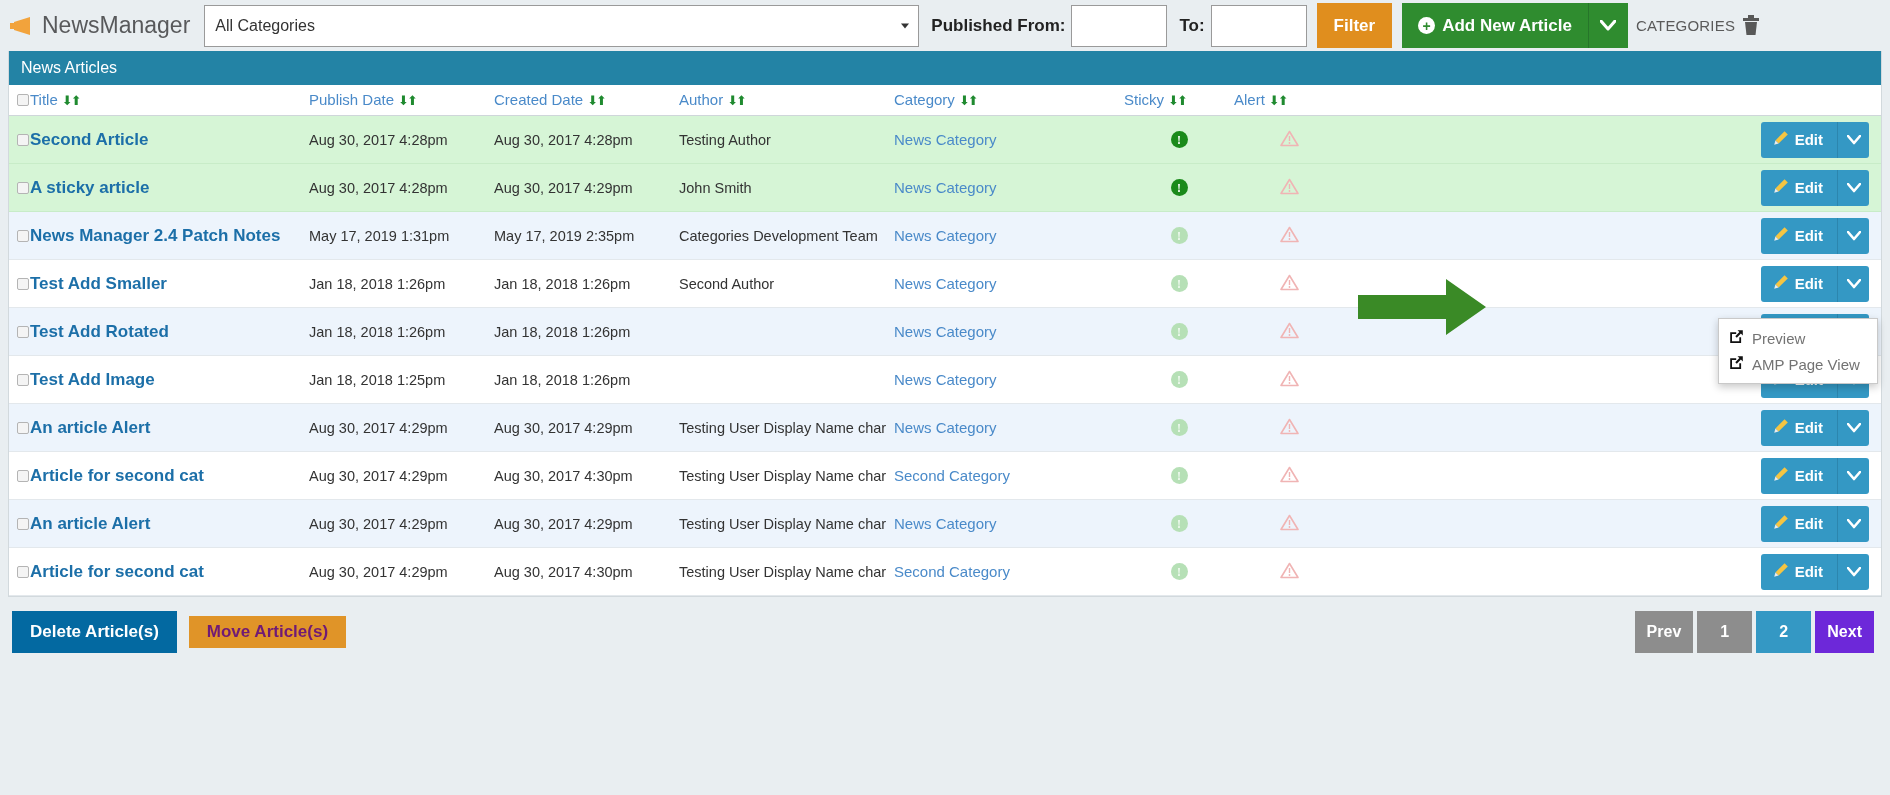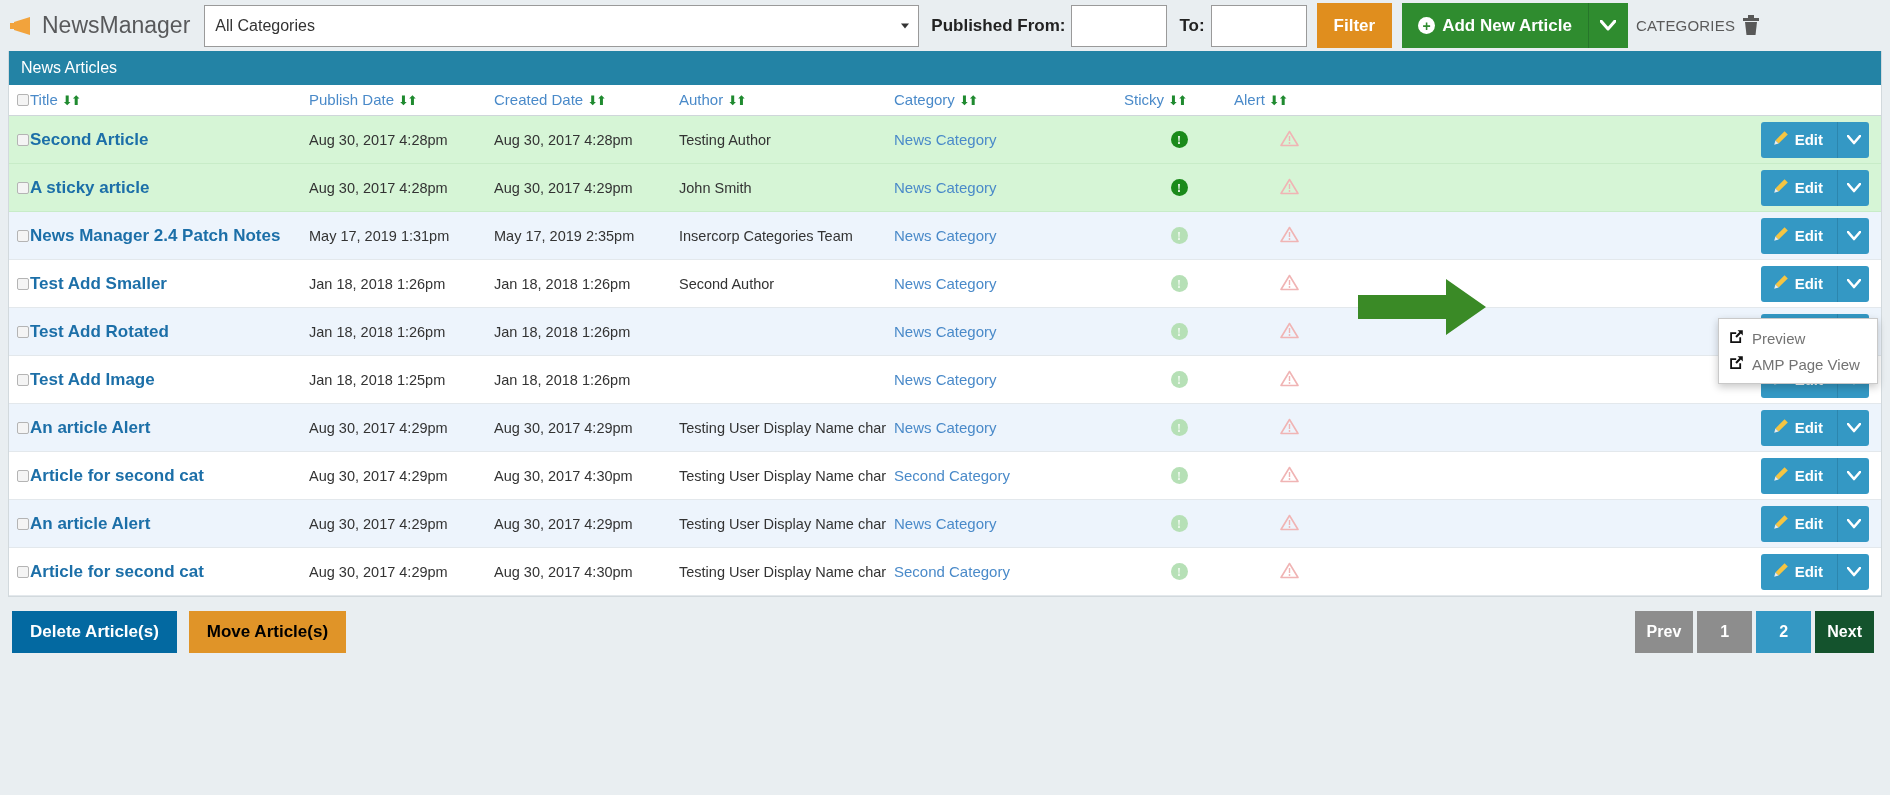--- a/index.html
+++ b/index.html
@@ -143,32 +143,32 @@
   
   .green-arrow { position: absolute; left: 1358px; top: 277px; z-index: 35; }
 
   
   .footer { display: flex; align-items: center; padding: 14px 16px 0 12px; }
   .btn-del {
     height: 42px; padding: 0 18px; background: #0369a1; color:#fff; border:none;
     font-size: 17px; font-weight: 700; font-family:"Liberation Sans", sans-serif; cursor:pointer;
   }
   .btn-move {
-    height: 42px; padding: 0 18px; background: #e09428; color:#000000; border:none;
+    height: 32px; padding: 0 18px; background: #e09428; color:#701a75; border:none;
     font-size: 17px; font-weight: 700; margin-left: 12px;
     font-family:"Liberation Sans", sans-serif; cursor:pointer;
   }
   .pager { margin-left: auto; display: flex; gap: 4px; }
   .pgbtn {
     min-width: 55px; height: 42px; padding: 0 12px; border: none; color:#fff;
     font-size: 16px; font-weight: 700; background: #8d8d8d;
     font-family:"Liberation Sans", sans-serif; cursor: pointer;
   }
   .pgbtn.active { background: #3498c4; }
-  .pgbtn.next { background: #14532d; }
+  .pgbtn.next { background: #6d28d9; }
 </style>
 </head>
 <body>
 
 <div class="app">
 
   <div class="topbar">
     <div class="brand">
       <span class="megaphone">
         <svg width="26" height="20" viewBox="0 0 26 20">
@@ -298,21 +298,21 @@
                     <path d="M1 1 L7 8 L13 1" stroke="#fff" stroke-width="2.6" fill="none" stroke-linecap="round" stroke-linejoin="round"></path>
                   </svg>
                 </button>
               </div>
             </td>
           </tr>
           <tr class="row-odd">
             <td style="padding-left:8px"><span class="ck"></span><a class="title-link" href="#">News Manager 2.4 Patch Notes</a></td>
             <td class="datecell">May 17, 2019 1:31pm</td>
             <td class="datecell">May 17, 2019 2:35pm</td>
-            <td class="authorcell">Insercorp Categories Team</td>
+            <td class="authorcell">Categories Development Team</td>
             <td><a class="cat-link" href="#">News Category</a></td>
             <td style="text-align:center"><span class="icon-circle dim">!</span></td>
             <td style="text-align:center"><span class="tri"><svg width="19" height="17" viewBox="0 0 19 17">
                   <path d="M9.5 1.5 L18 15.5 L1 15.5 Z" fill="none" stroke="#f0b4b4" stroke-width="1.6" stroke-linejoin="round"></path>
                   <path d="M9.5 6 L9.5 11" stroke="#f0b4b4" stroke-width="1.4"></path>
                   <circle cx="9.5" cy="13" r="0.9" fill="#f0b4b4"></circle>
                 </svg></span></td>
             <td>
               <div class="editwrap">
                 <button class="btn-edit">

